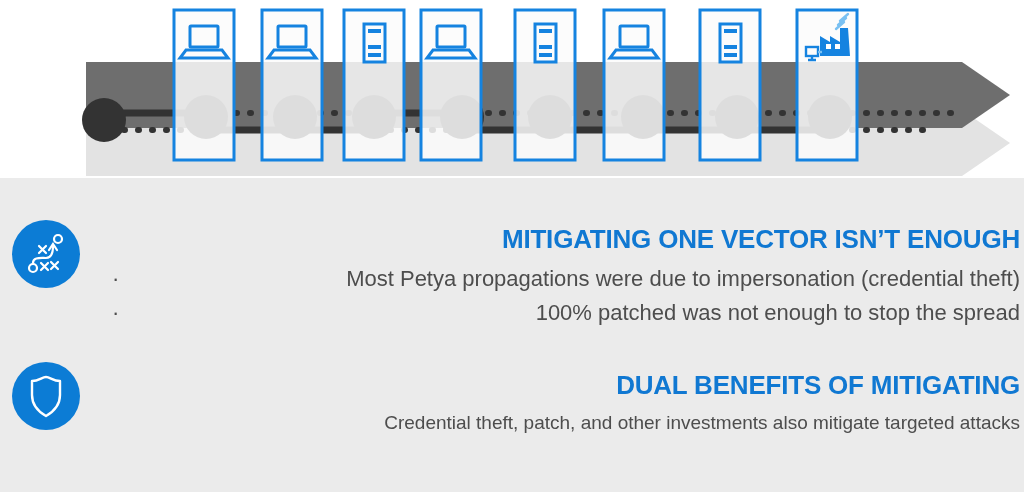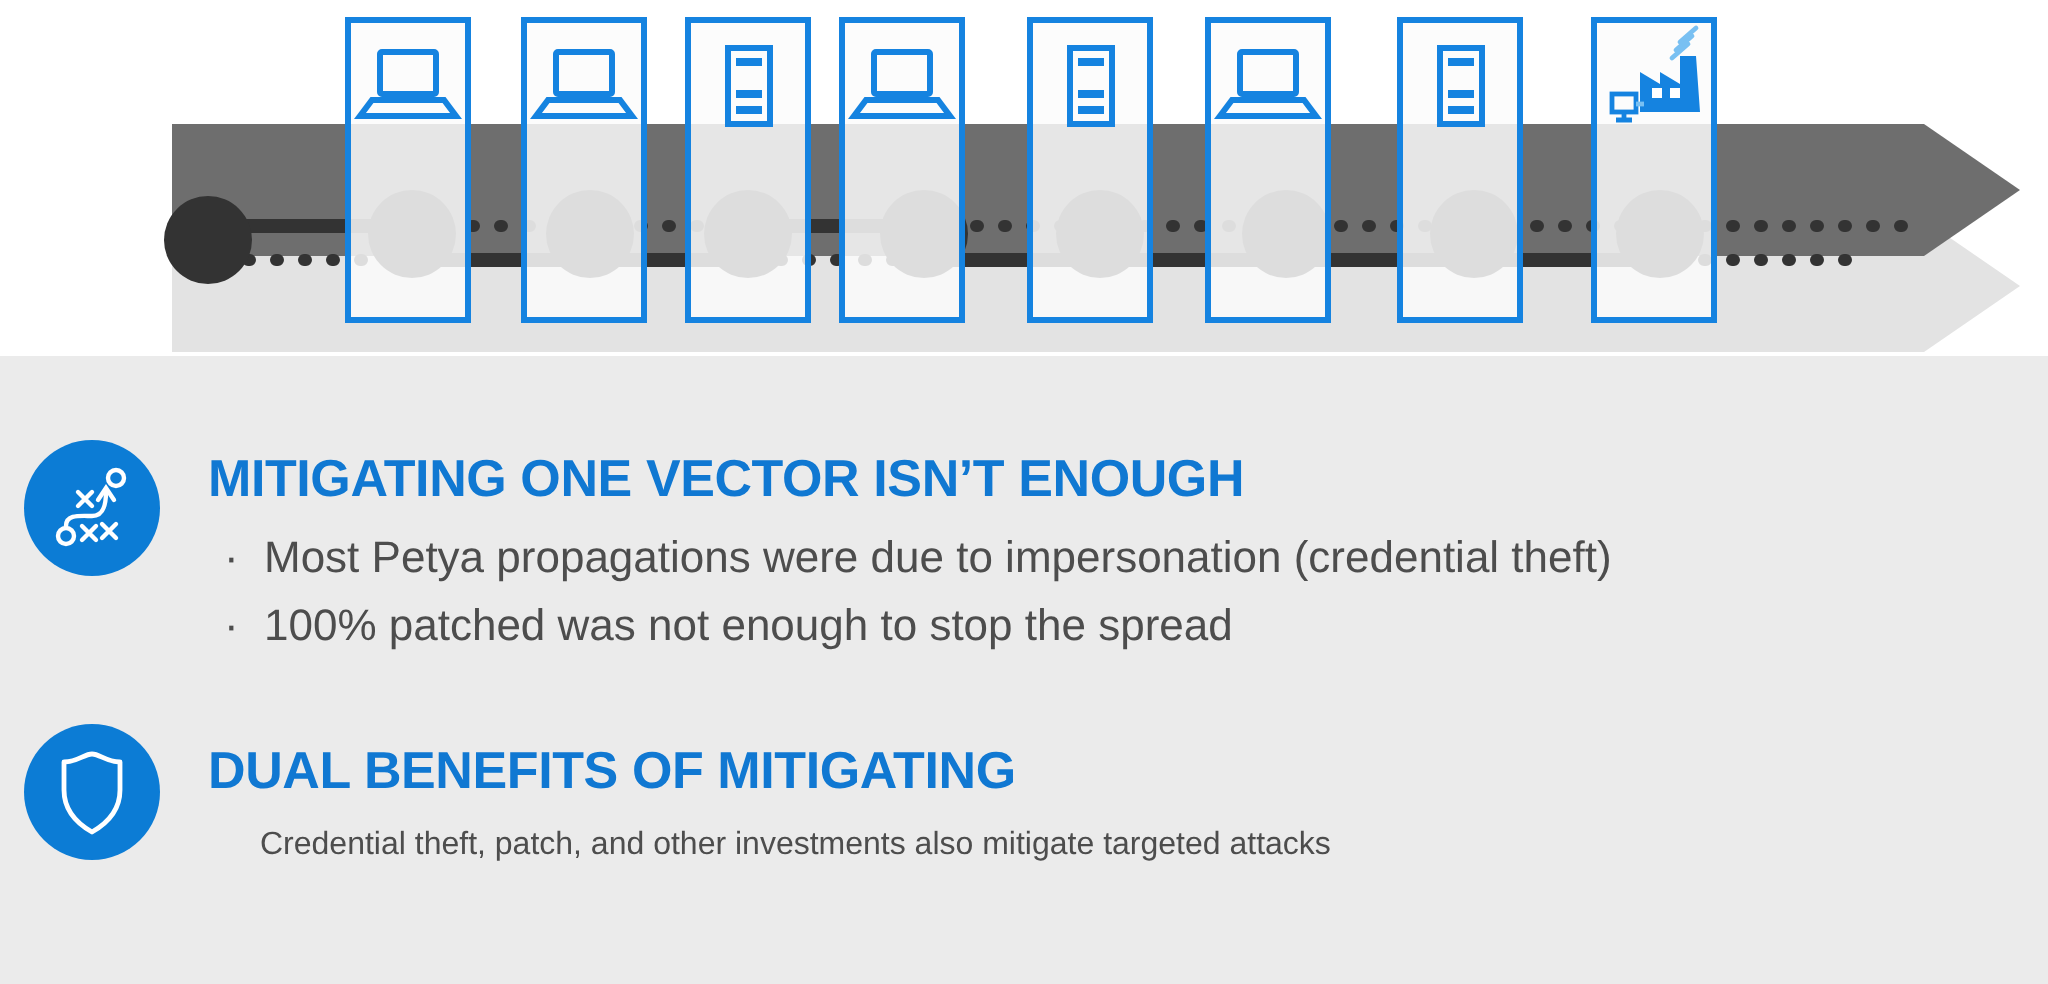--- a/index.html
+++ b/index.html
@@ -4,42 +4,42 @@
 <style>
   html,body{margin:0;padding:0;}
   body{width:1024px;height:492px;background:#ffffff;font-family:"Liberation Sans",sans-serif;overflow:hidden;}
   #root{position:relative;width:1024px;height:492px;}
 
   
   #diagram{position:absolute;left:0;top:0;width:1024px;height:178px;background:#ffffff;}
   #diagram svg{display:block;}
 
   
-  #panel{position:absolute;left:0;top:178px;width:1024px;height:314px;background:#ebebeb;}
+  #panel{position:absolute;left:0;top:178px;width:1024px;height:314px;background:#ebebeb;text-align:right;}
 
   .block{position:absolute;left:0;width:1024px;}
   #block-1{top:42px;}
   #block-2{top:184px;}
 
   .badge{position:absolute;left:12px;top:0;width:68px;height:68px;border-radius:50%;
          background:#0c7cd5;display:flex;align-items:center;justify-content:center;}
   .badge svg{display:block;}
 
   .btext{position:absolute;left:104px;top:0;width:916px;}
 
   .bhead{font-family:"Liberation Sans",sans-serif;font-weight:bold;font-size:26px;
          letter-spacing:-0.2px;color:#1078d2;line-height:30px;margin:0;white-space:nowrap;}
   #block-1 .bhead{margin-top:4px;}
   #block-2 .bhead{margin-top:8px;}
 
   ul.blist{list-style:none;margin:8px 0 0 0;padding:0;}
   ul.blist li{position:relative;padding-left:28px;font-size:22px;line-height:34px;color:#4d4d4d;white-space:nowrap;}
   ul.blist li .dot{position:absolute;left:8px;top:0;color:#4d4d4d;font-size:22px;line-height:34px;}
 
-  .bplain{margin:6px 0 13px 26px;font-size:16px;line-height:34px;color:#4d4d4d;white-space:nowrap;}
+  .bplain{margin:6px 0 13px 26px;font-size:19px;line-height:34px;color:#4d4d4d;white-space:nowrap;}
 </style>
 </head>
 <body>
 
 <div id="root">
 
   <div id="diagram">
     <svg width="1024" height="178" viewBox="0 0 1024 178" xmlns="http://www.w3.org/2000/svg">
 
       <g>

